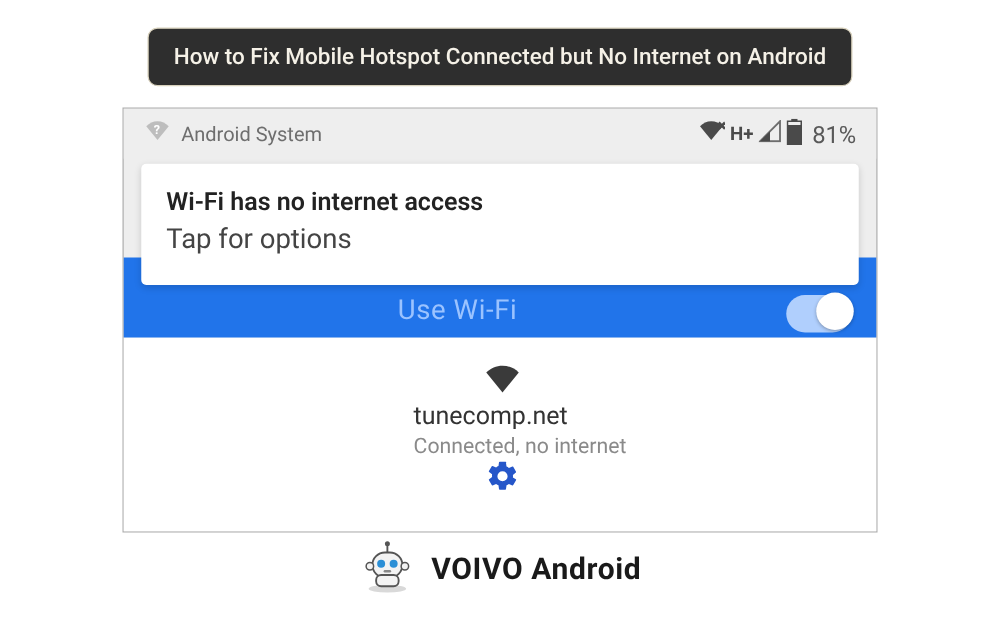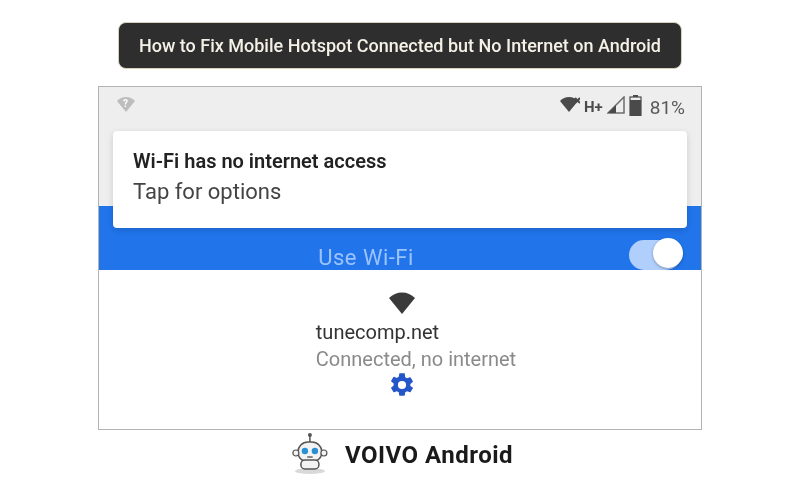--- a/index.html
+++ b/index.html
@@ -83,21 +83,21 @@
     }
     .notif-sub {
       font-size: 22px;
       color: #444;
     }
     .blue-banner {
       background: #2174ea;
       margin-top: -22px;
       height: 64px;
       display: flex;
-      align-items: flex-end;
+      align-items: center;
       padding: 20px 20px 0 4px;
       position: relative;
       z-index: 1;
     }
     .blue-banner-text {
       flex: 1;
       text-align: center;
       color: #9bc3ff;
       font-size: 22px;
       font-weight: 400;
@@ -132,21 +132,21 @@
     .wifi-row .info {
       flex: 1;
       margin-left: 28px;
     }
     .wifi-ssid {
       font-size: 20px;
       color: #333;
       margin-bottom: 3px;
     }
     .wifi-status {
-      font-size: 20px;
+      font-size: 17px;
       color: #8a8a8a;
     }
     .gear {
       color: #2556c9;
     }
     .brand-row {
       position: absolute;
       bottom: 20px;
       left: 50%;
       transform: translateX(-50%);
@@ -169,20 +169,21 @@
 <div class="phone-frame">
 
   <div class="statusbar">
     <div class="sb-left">
       <span>
         <svg width="22" height="18" viewBox="0 0 22 18">
           <path d="M11 16 L2 5 C4.5 2.5 7.5 1 11 1 C14.5 1 17.5 2.5 20 5 Z" fill="#bdbdbd"></path>
           <text x="10.5" y="11" font-size="10" fill="#fff" text-anchor="middle" font-weight="700">?</text>
         </svg>
       </span>
+      <span class="sb-label">Android System</span>
     </div>
     <div class="sb-right">
       <span>
         <svg width="22" height="18" viewBox="0 0 22 18">
           <path d="M11 16 L2 5 C4.5 2.5 7.5 1 11 1 C14.5 1 17.5 2.5 20 5 Z" fill="#4a4a4a"></path>
           <line x1="17" y1="2" x2="22" y2="7" stroke="#4a4a4a" stroke-width="2"></line>
           <line x1="22" y1="2" x2="17" y2="7" stroke="#4a4a4a" stroke-width="2"></line>
         </svg>
       </span>
       <span style="font-size:15px;font-weight:700;color:#4a4a4a">H+</span>

